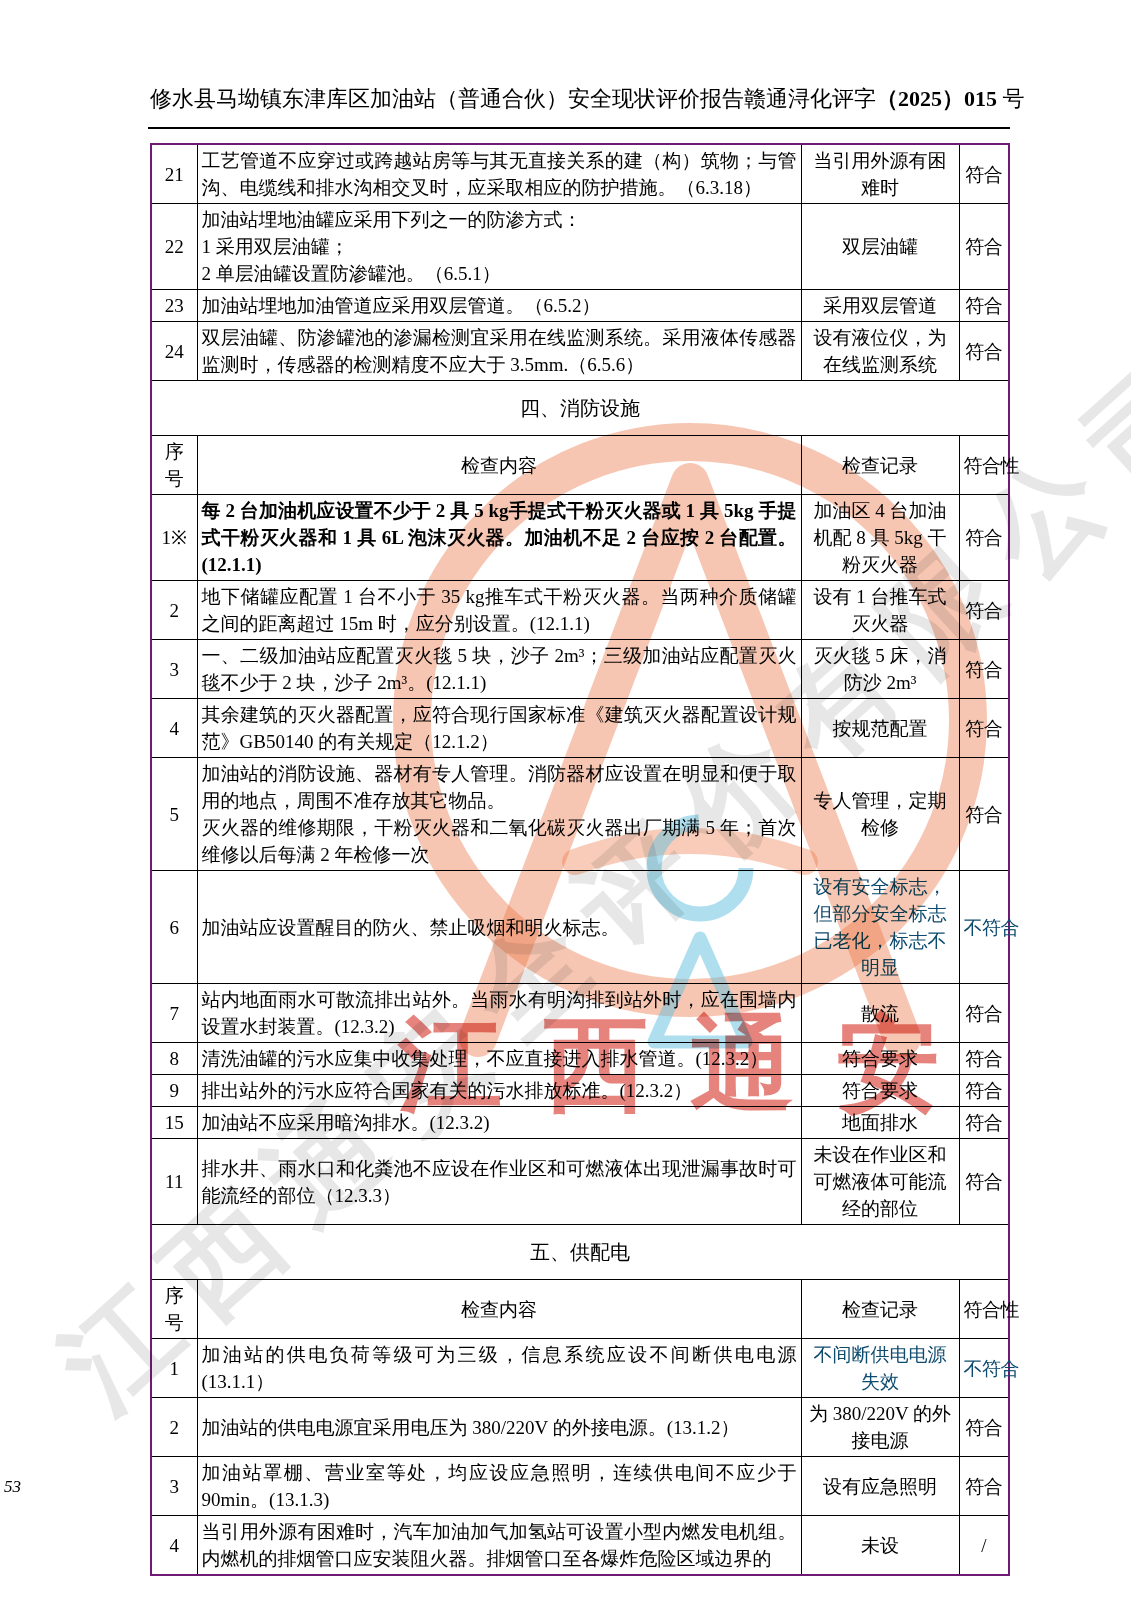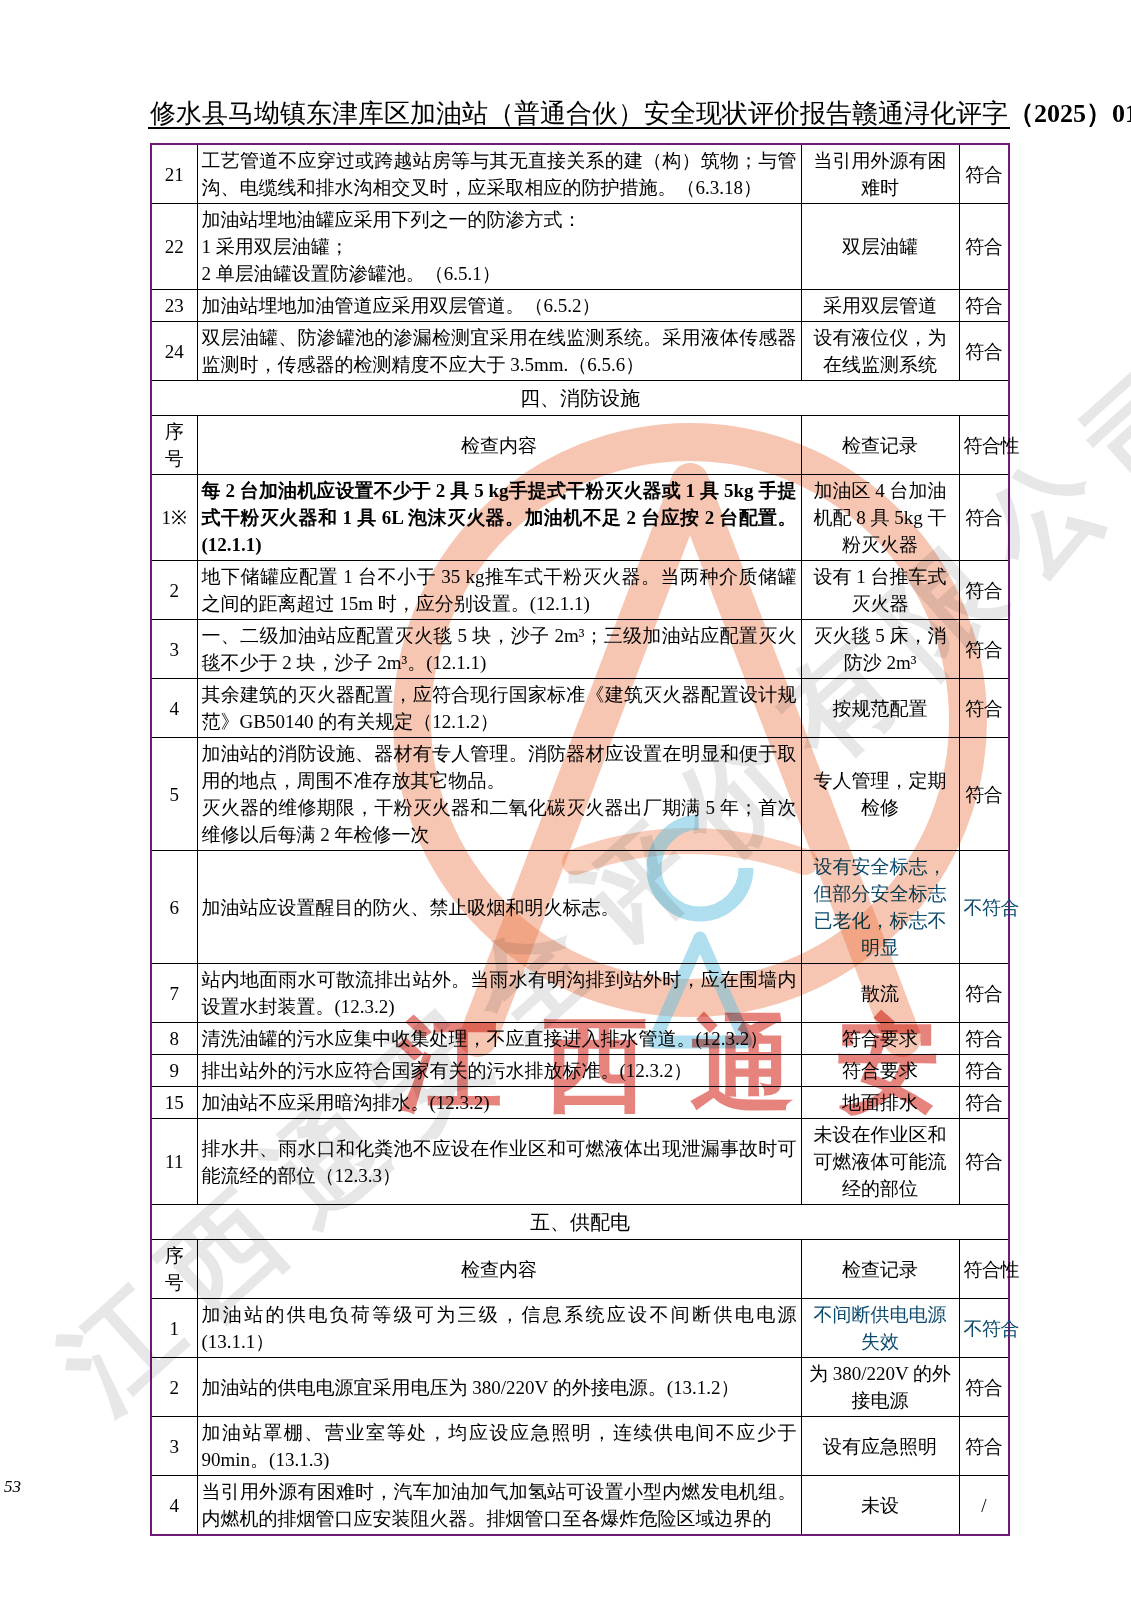--- a/index.html
+++ b/index.html
@@ -1,35 +1,35 @@
 <!DOCTYPE html>
 <html><head>
 <meta charset="utf-8">
 <style>
   html,body{margin:0;padding:0;background:#ffffff;}
   #page{
     position:relative;width:1131px;height:1600px;background:#ffffff;
     font-family:"Liberation Serif","DejaVu Serif",serif;color:#000;overflow:hidden;
   }
   
-  .doc-header{position:absolute;left:150px;top:96px;width:858px;display:flex;justify-content:space-between;font-size:26px;white-space:nowrap;z-index:1;text-align:right;}
+  .doc-header{position:absolute;left:150px;top:84px;width:858px;display:flex;justify-content:space-between;font-size:22px;white-space:nowrap;z-index:1;text-align:right;}
   .doc-header .num{font-weight:bold;}
   .header-rule{position:absolute;left:148px;top:127px;width:862px;height:2px;background:#000;z-index:1;}
   
   table.report{
     position:absolute;left:150px;top:143px;width:858px;border-collapse:collapse;table-layout:fixed;
     background:transparent;z-index:1;
   }
   table.report td{border:1px solid #000;vertical-align:middle;font-size:19px;line-height:27px;padding:2px 4px;}
   table.report{border:2px solid #701a75;}
   td.c-no{text-align:center;padding:2px 1px;}
   td.c-content{text-align:justify;padding:2px 7px;white-space:pre-line;}
   td.c-record{text-align:center;white-space:pre-line;}
   td.c-conf{text-align:center;font-size:17px;letter-spacing:-0.5px;white-space:nowrap;padding:2px 0;margin-left:24px;}
-  tr.section-row td{text-align:center;font-size:20px;height:30px;padding:2px;white-space:nowrap;}
+  tr.section-row td{text-align:center;font-size:20px;height:30px;padding:12px;white-space:nowrap;}
   tr.cols-row td{text-align:center;height:28px;}
   .bold-content{font-weight:bold;}
   .red-text{color:#0c4a6e;}
   
   .wm{position:absolute;pointer-events:none;mix-blend-mode:multiply;}
   #wm-logo{left:350px;top:390px;z-index:2;}
   #wm-red{
     left:398px;top:1012px;z-index:2;
     font-family:"Liberation Sans","DejaVu Sans",sans-serif;font-weight:bold;
     font-size:104px;letter-spacing:42px;line-height:104px;white-space:nowrap;

